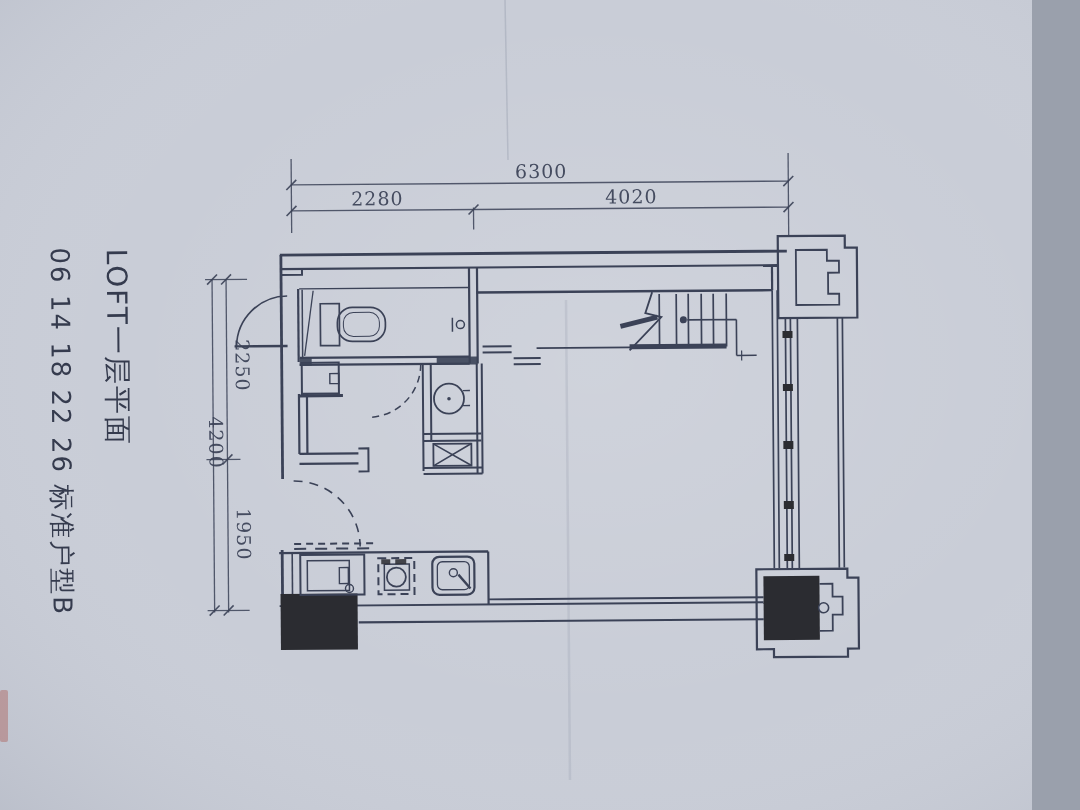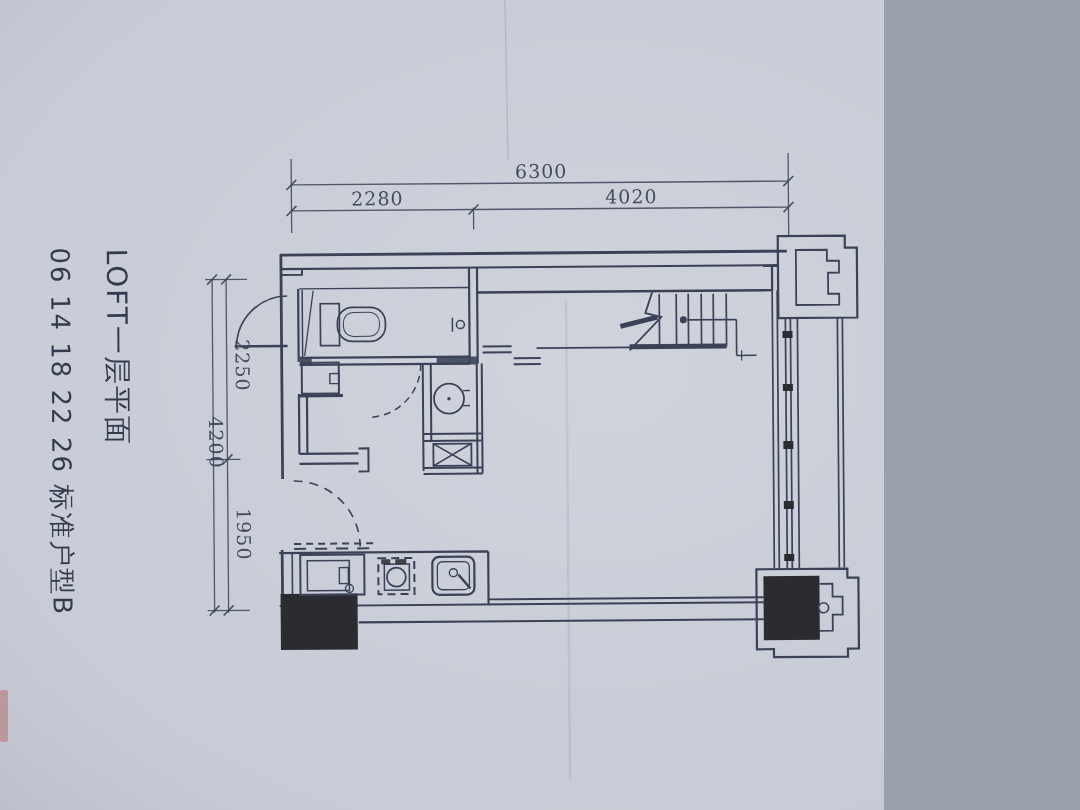--- a/index.html
+++ b/index.html
@@ -1,16 +1,16 @@
 <!DOCTYPE html>
 <html style="--paper: #c9cdd7; --ink: #3b4257; --black: #2b2c31; --desk: #d7d4c6;"><head>
 <meta charset="utf-8">
 <style>
   html,body{margin:0;padding:0;background:#9aa0ac;}
-  .stage{position:relative;width:884px;height:810px;overflow:hidden;
+  .stage{position:relative;width:1032px;height:810px;overflow:hidden;
          font-family:"DejaVu Sans",sans-serif;}
   .stage svg{position:absolute;left:0;top:0;}
   :root{
     --paper:#c9cdd7; --ink:#3b4257; --black:#2b2c31; --desk:#d7d4c6;
   }
   .w{stroke:var(--ink);fill:none;stroke-linecap:butt;}
   .dimline{stroke:var(--ink);stroke-width:1.3;opacity:.85;fill:none;}
   .tick{stroke:var(--ink);stroke-width:1.6;opacity:.9;}
   .dimtext{font-family:"DejaVu Serif","Liberation Serif",serif;
            font-size:19px;fill:#3a4156;opacity:.92;letter-spacing:1px;}

